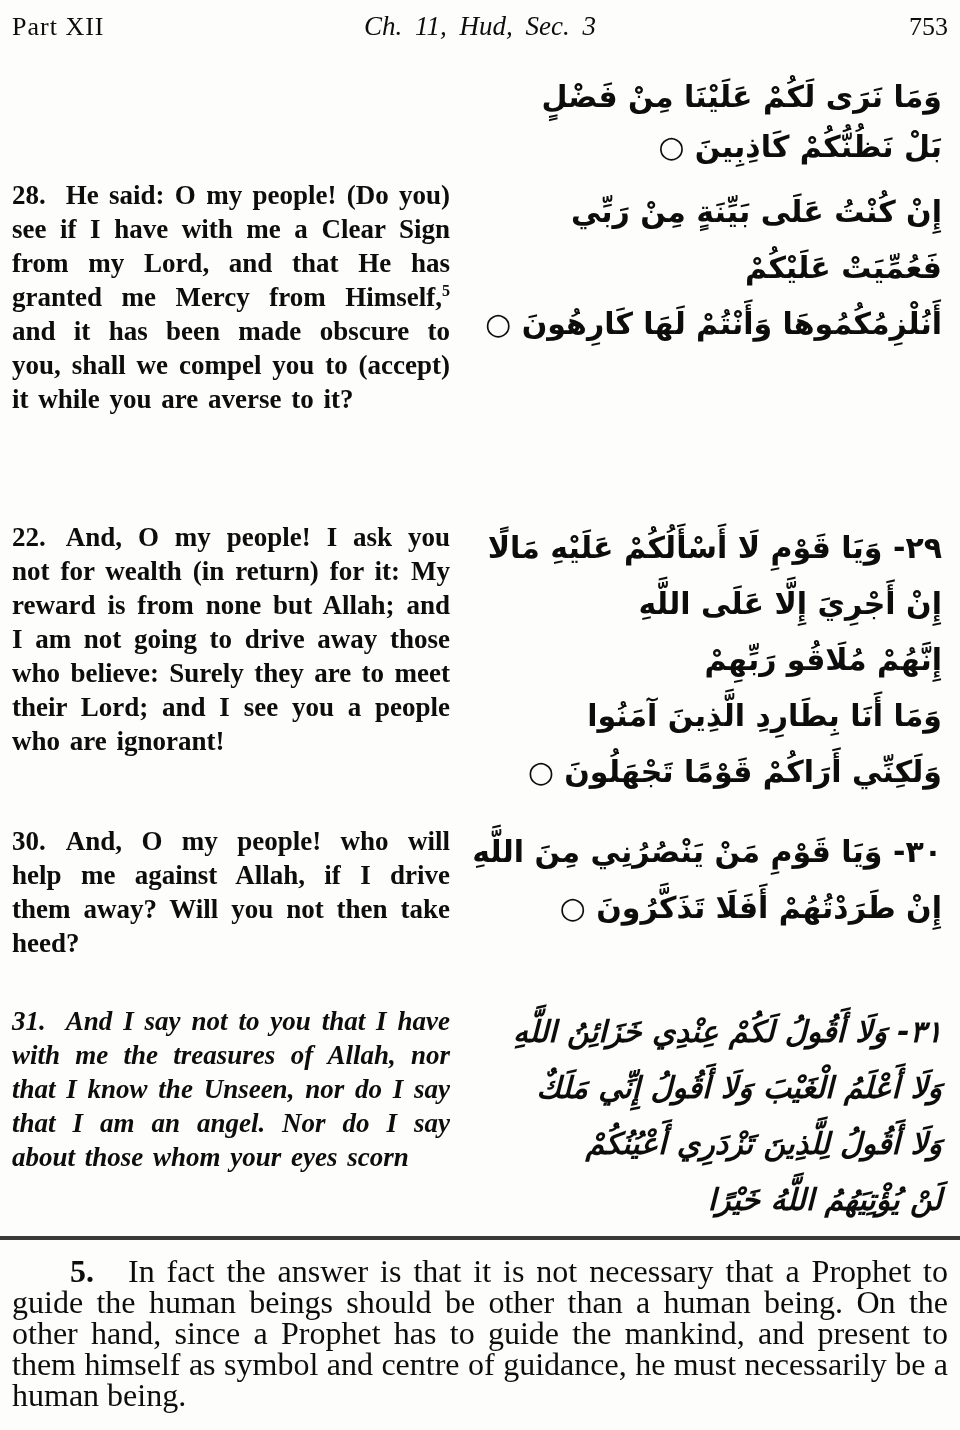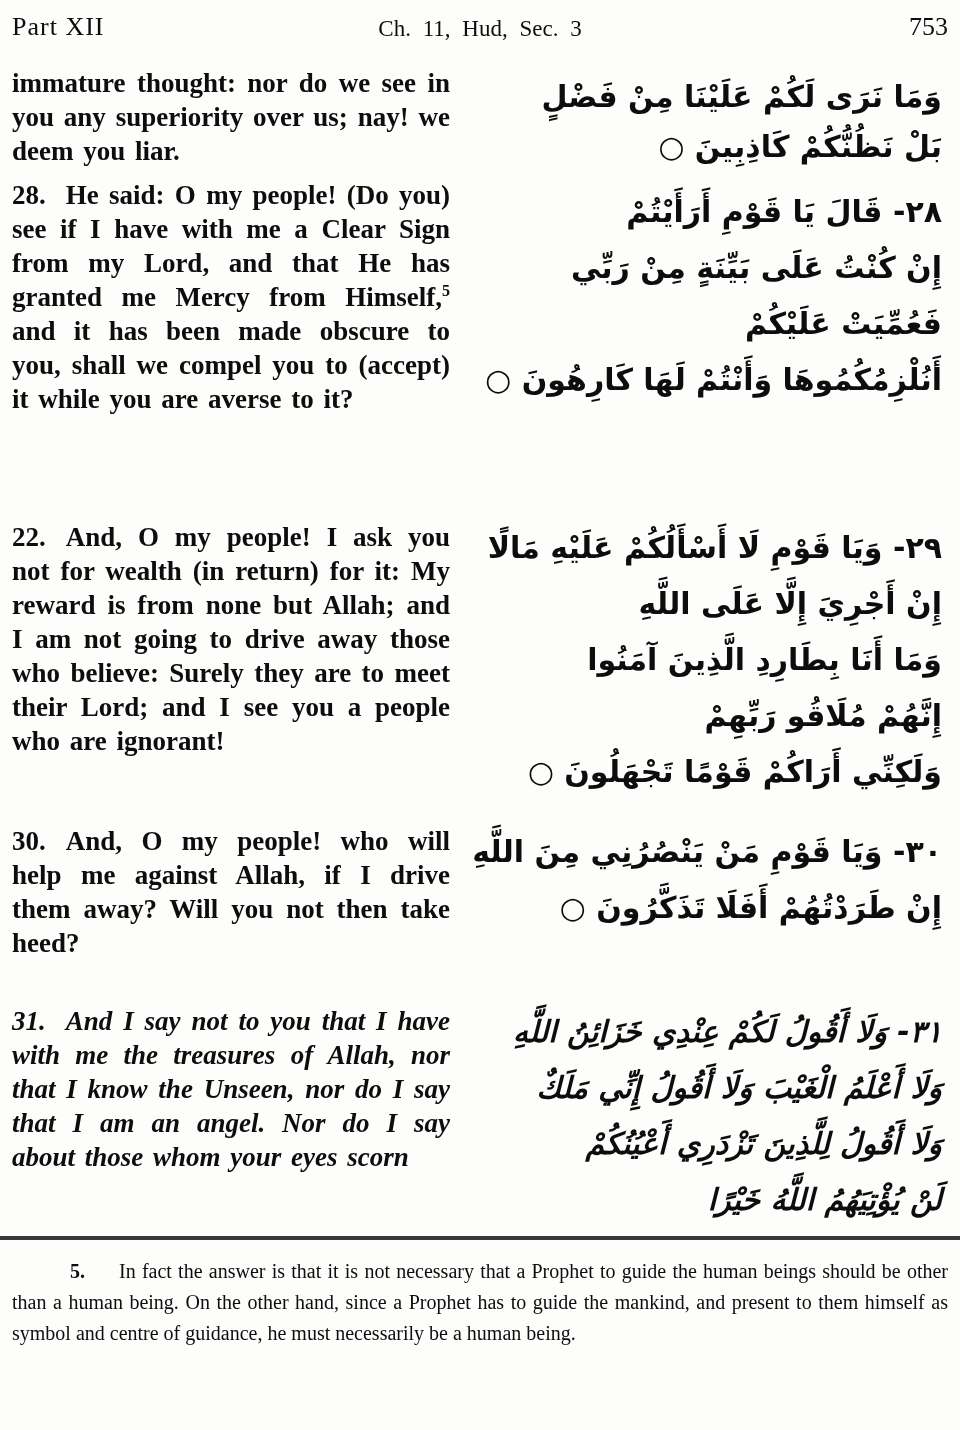--- a/index.html
+++ b/index.html
@@ -18,21 +18,21 @@
     padding: 8px 12px 0 12px;
   }
   
   .header {
     display: flex;
     align-items: flex-end;
     font-size: 26px;
     height: 34px;
   }
   .header .h-left  { width: 220px; letter-spacing: 1px; }
-  .header .h-center{ flex: 1; text-align: center; font-size: 23px; word-spacing: 6px; }
+  .header .h-center{ flex: 1; text-align: center; font-style: italic; font-size: 27px; word-spacing: 6px; }
   .header .h-right { width: 220px; text-align: right; }
 
   
   .row { display: flex; }
   .row-0  { margin-top: 24px; min-height: 112px; }
   .row-28 { min-height: 306px; }
   .row-29 { margin-top: 36px; min-height: 280px; }
   .row-30 { margin-top: 24px; min-height: 136px; }
   .row-31 { margin-top: 44px; min-height: 224px; font-style: italic; }
 
@@ -68,71 +68,67 @@
   
   .divider {
     margin-top: 8px;
     margin-left: -12px;
     width: 960px;
     height: 4px;
     background: #3a3a3a;
   }
   .footnote {
     margin-top: 16px;
-    font-size: 20px;
+    font-size: 32px;
     line-height: 31px;
     text-align: justify;
     text-indent: 58px;
   }
   .footnote .fn-num { font-weight: 700; margin-right: 34px; }
 </style>
 </head>
 <body>
 
 <div class="page">
 
   <header class="header">
     <span class="h-left">Part XII</span>
     <span class="h-center">Ch. 11, Hud, Sec. 3</span>
     <span class="h-right">753</span>
   </header>
 
   <main>
 
     <section class="row row-0">
-      <div class="eng">
-        <p class="eng-p"><span>immature thought: nor do we see in you any superiority over us; nay! we deem you liar.</span></p>
-      </div>
       <div class="ar ar-b0">
         <div class="ar-line">وَمَا نَرَى لَكُمْ عَلَيْنَا مِنْ فَضْلٍ</div>
         <div class="ar-line">بَلْ نَظُنُّكُمْ كَاذِبِينَ ○</div>
       </div>
     </section>
 
     <section class="row row-28">
       <div class="eng">
         <p class="eng-p"><span class="num">28.</span><span>He said: O my people! (Do you) see if I have with me a Clear Sign from my Lord, and that He has granted me Mercy from Himself,</span><sup>5</sup><span> and it has been made obscure to you, shall we compel you to (accept) it while you are averse to it?</span></p>
       </div>
       <div class="ar ar-b28">
-        <div class="ar-line">٢٨- قَالَ يَا قَوْمِ أَرَأَيْتُمْ</div>
         <div class="ar-line">إِنْ كُنْتُ عَلَى بَيِّنَةٍ مِنْ رَبِّي</div>
         <div class="ar-line">فَعُمِّيَتْ عَلَيْكُمْ</div>
         <div class="ar-line">أَنُلْزِمُكُمُوهَا وَأَنْتُمْ لَهَا كَارِهُونَ ○</div>
       </div>
     </section>
 
     <section class="row row-29">
       <div class="eng">
         <p class="eng-p"><span class="num">22.</span><span>And, O my people! I ask you not for wealth (in return) for it: My reward is from none but Allah; and I am not going to drive away those who believe: Surely they are to meet their Lord; and I see you a people who are ignorant!</span></p>
       </div>
       <div class="ar">
         <div class="ar-line">٢٩- وَيَا قَوْمِ لَا أَسْأَلُكُمْ عَلَيْهِ مَالًا</div>
         <div class="ar-line">إِنْ أَجْرِيَ إِلَّا عَلَى اللَّهِ</div>
+        <div class="ar-line">إِنَّهُمْ مُلَاقُو رَبِّهِمْ</div>
         <div class="ar-line">وَمَا أَنَا بِطَارِدِ الَّذِينَ آمَنُوا</div>
-        <div class="ar-line">إِنَّهُمْ مُلَاقُو رَبِّهِمْ</div>
         <div class="ar-line">وَلَكِنِّي أَرَاكُمْ قَوْمًا تَجْهَلُونَ ○</div>
       </div>
     </section>
 
     <section class="row row-30">
       <div class="eng">
         <p class="eng-p"><span class="num">30.</span><span>And, O my people! who will help me against Allah, if I drive them away? Will you not then take heed?</span></p>
       </div>
       <div class="ar">
         <div class="ar-line">٣٠- وَيَا قَوْمِ مَنْ يَنْصُرُنِي مِنَ اللَّهِ</div>

